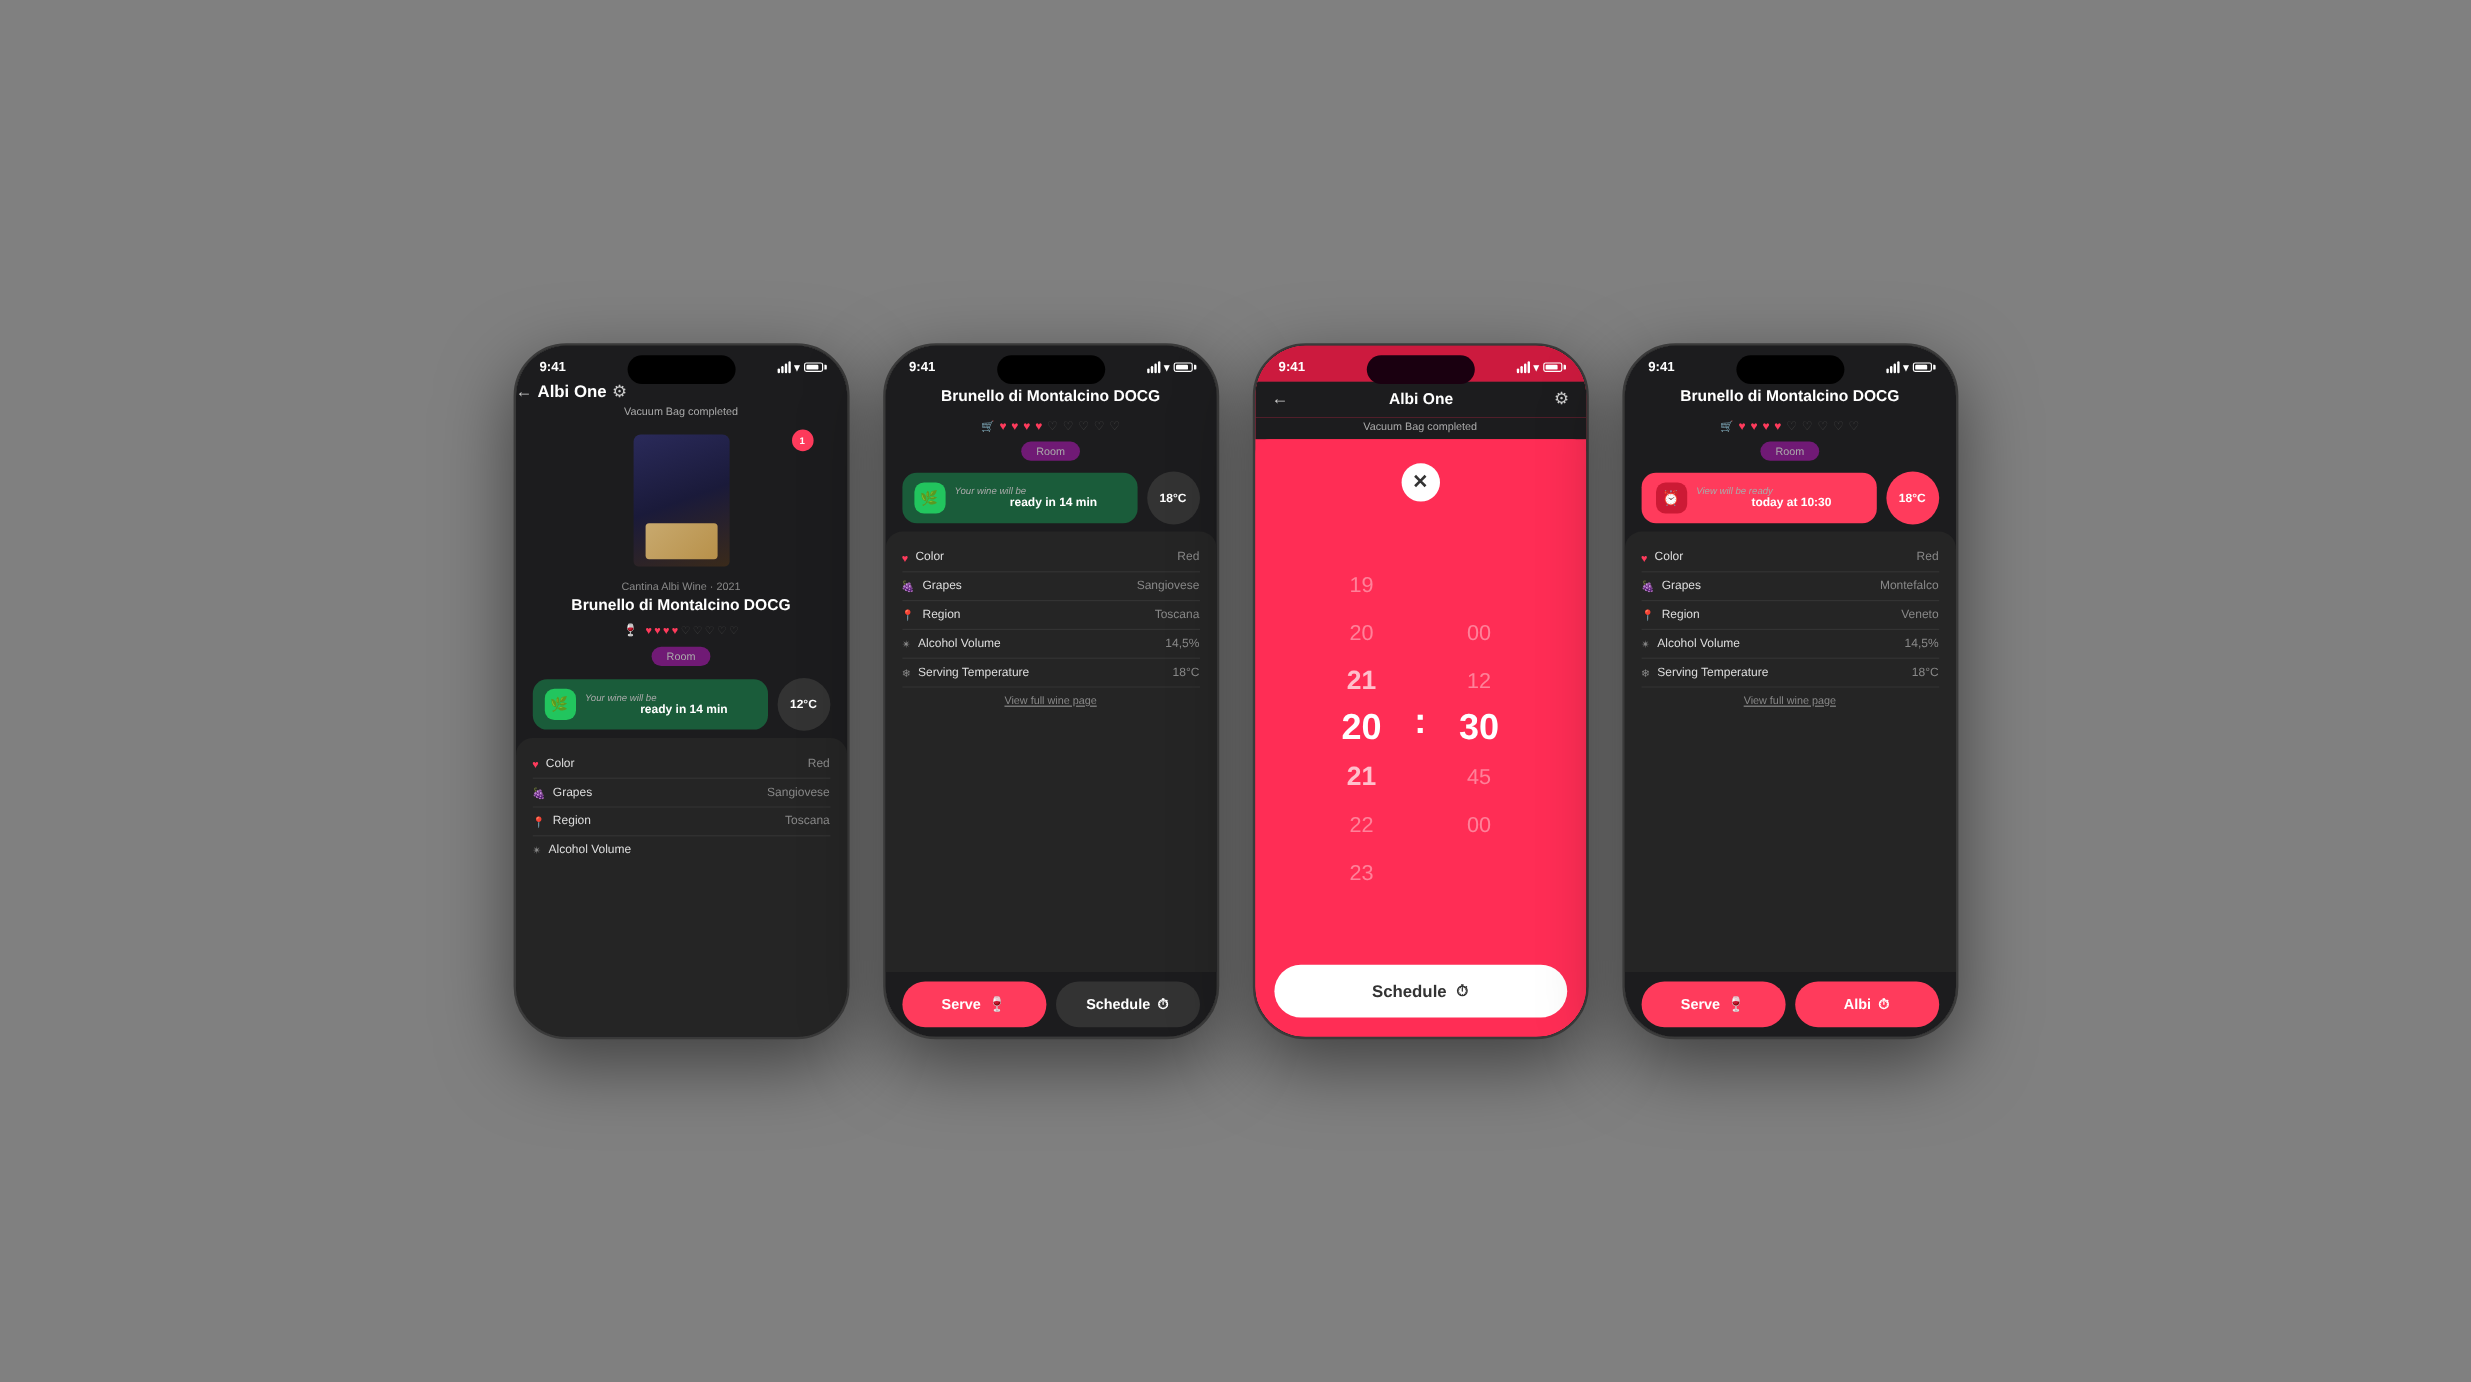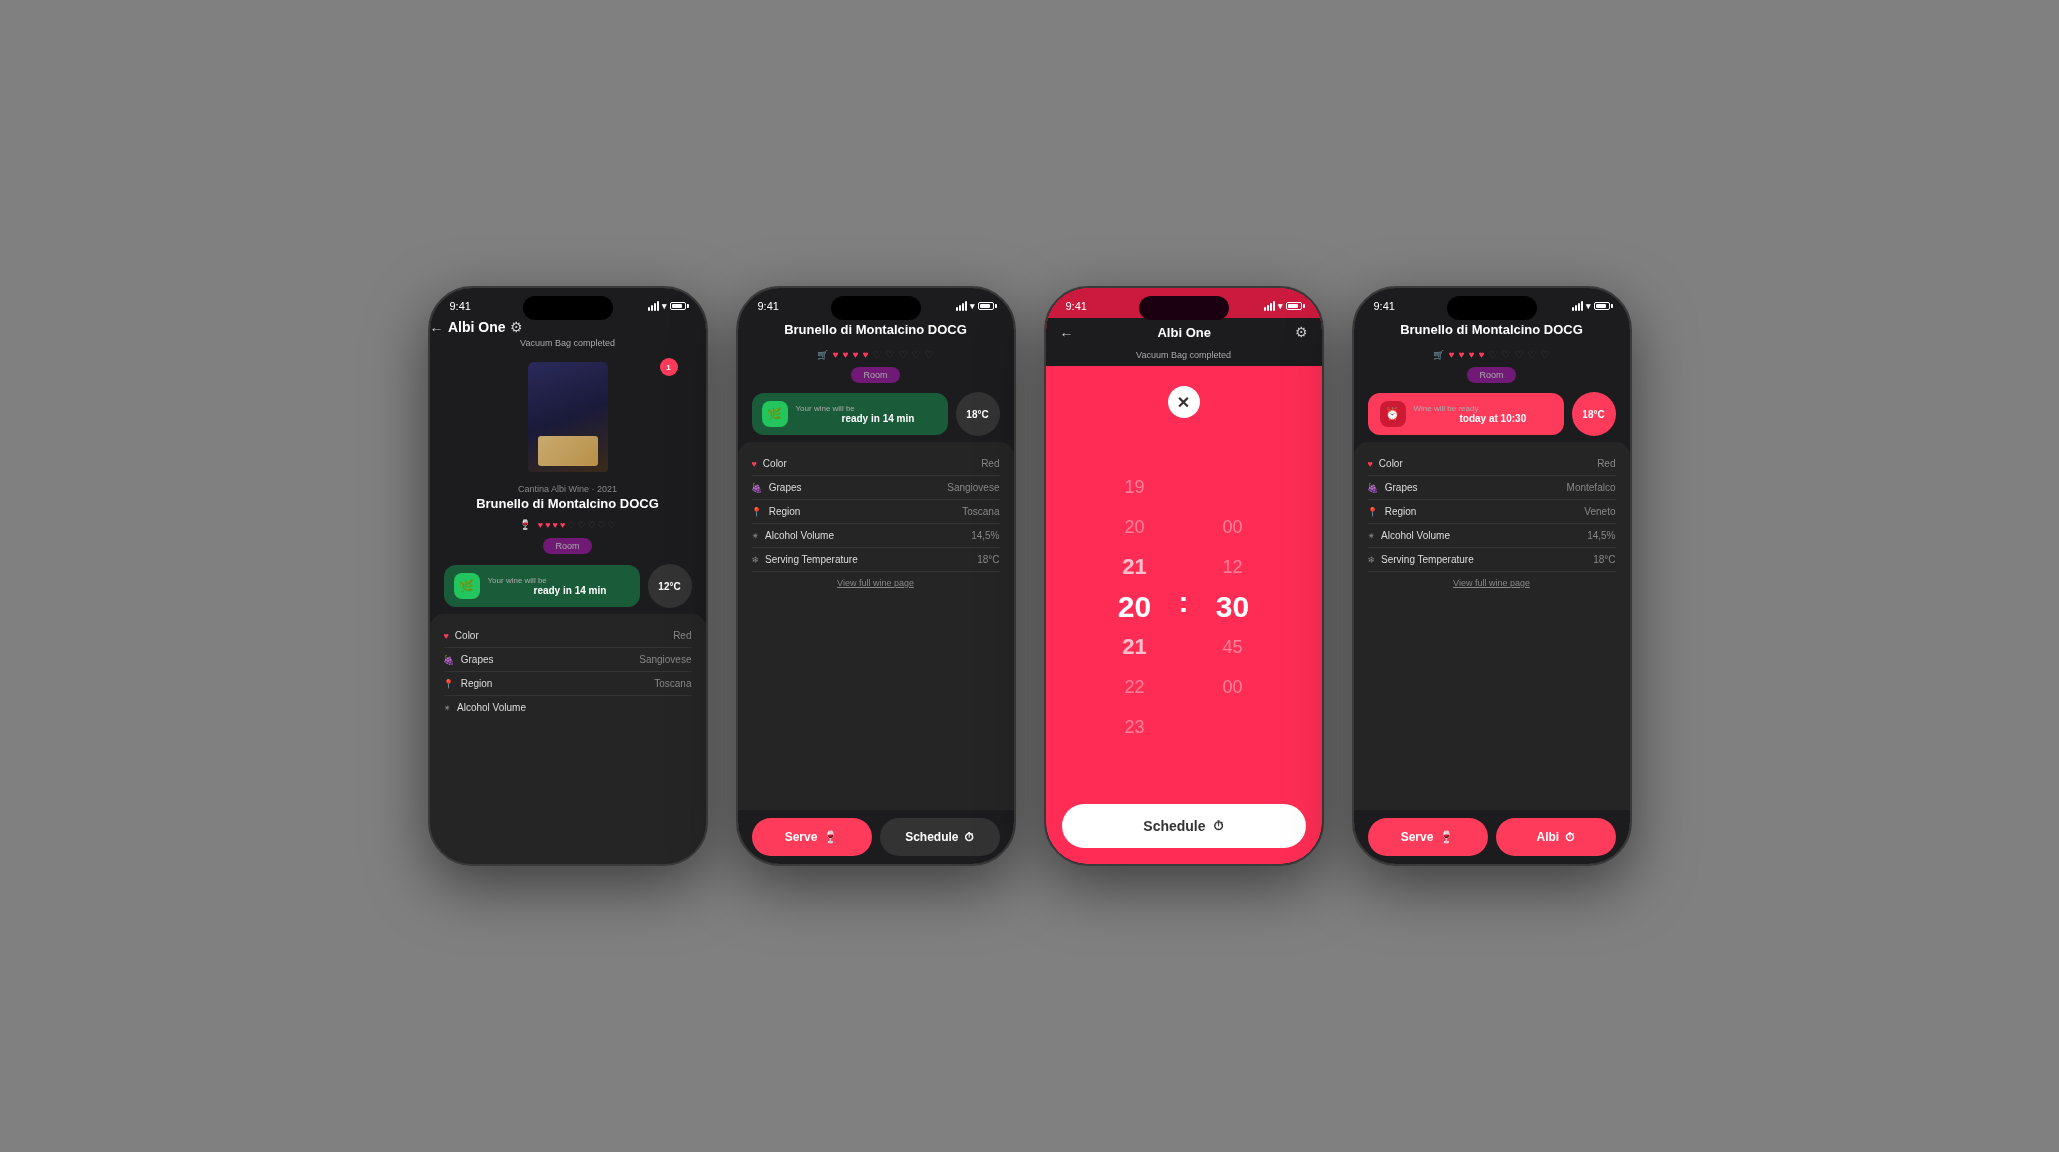--- a/index.html
+++ b/index.html
@@ -53,21 +53,21 @@
     .status-bar {
       display: flex;
       justify-content: space-between;
       align-items: center;
       padding: 10px 20px 4px;
       font-size: 10px;
       font-weight: 600;
       color: #fff;
       min-height: 30px;
     }
-    .status-time { font-size: 11px; font-weight: 400; }
+    .status-time { font-size: 11px; font-weight: 700; }
     .status-icons { display: flex; gap: 3px; align-items: center; }
     .signal-bar {
       display: flex; gap: 1px; align-items: flex-end;
     }
     .signal-bar span {
       background: #fff;
       width: 2px;
       border-radius: 1px;
       display: block;
     }
@@ -199,21 +199,21 @@
       width: 26px; height: 26px;
       background: #22c55e;
       border-radius: 8px;
       display: flex;
       justify-content: center;
       align-items: center;
       font-size: 12px;
       flex-shrink: 0;
     }
     .serve-text-block { flex: 1; }
-    .serve-text-sm { color: #aaa; font-size: 8px; }
+    .serve-text-sm { color: #aaa; font-size: 8px; font-style: italic; }
     .serve-text-lg { color: #fff; font-size: 10px; font-weight: 700; padding-left: 46px; }
     .temp-btn {
       width: 44px; height: 44px;
       background: #333;
       border-radius: 50%;
       display: flex;
       justify-content: center;
       align-items: center;
       color: #fff;
       font-size: 10px;
@@ -722,21 +722,21 @@
       </div>
 
       <div class="room-row">
         <span class="room-pill">Room</span>
       </div>
 
       <div class="action-row">
         <div class="red-clock-btn">
           <div class="red-clock-icon">⏰</div>
           <div class="serve-text-block">
-            <div class="serve-text-sm">Wine will be ready</div>
+            <div class="serve-text-sm">View will be ready</div>
             <div class="serve-text-lg">today at 10:30</div>
           </div>
         </div>
         <div class="temp-btn" style="background:#ff3b5c;color:#fff;">18°C</div>
       </div>
 
       <div class="details-section">
         <div class="detail-row">
           <div class="detail-label">
             <span class="heart-sm filled">♥</span>

